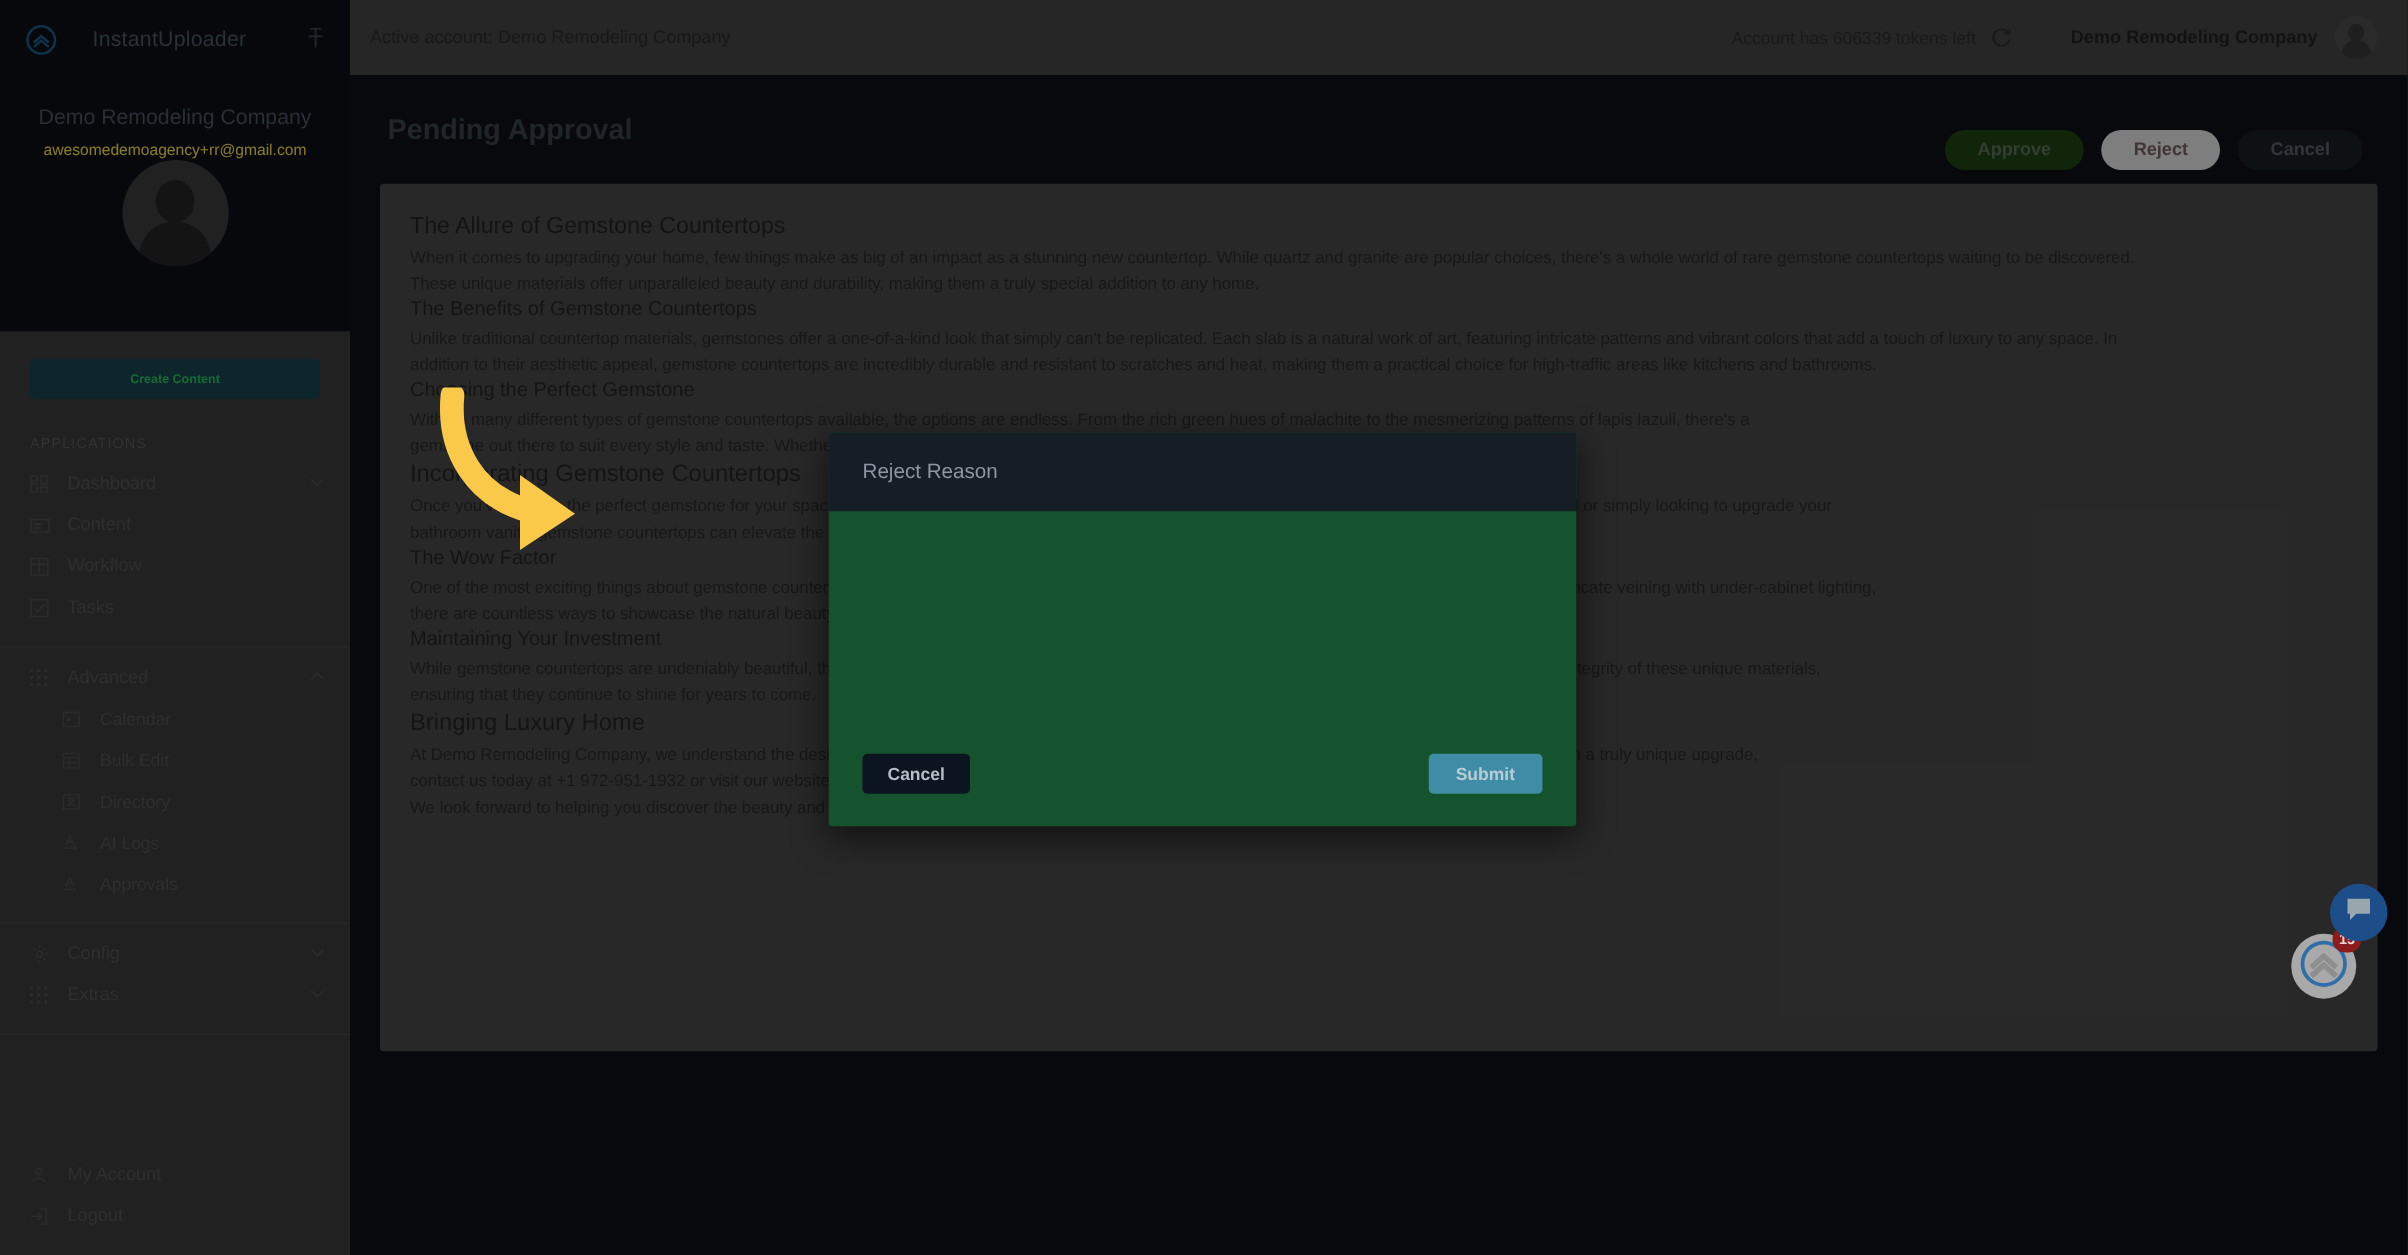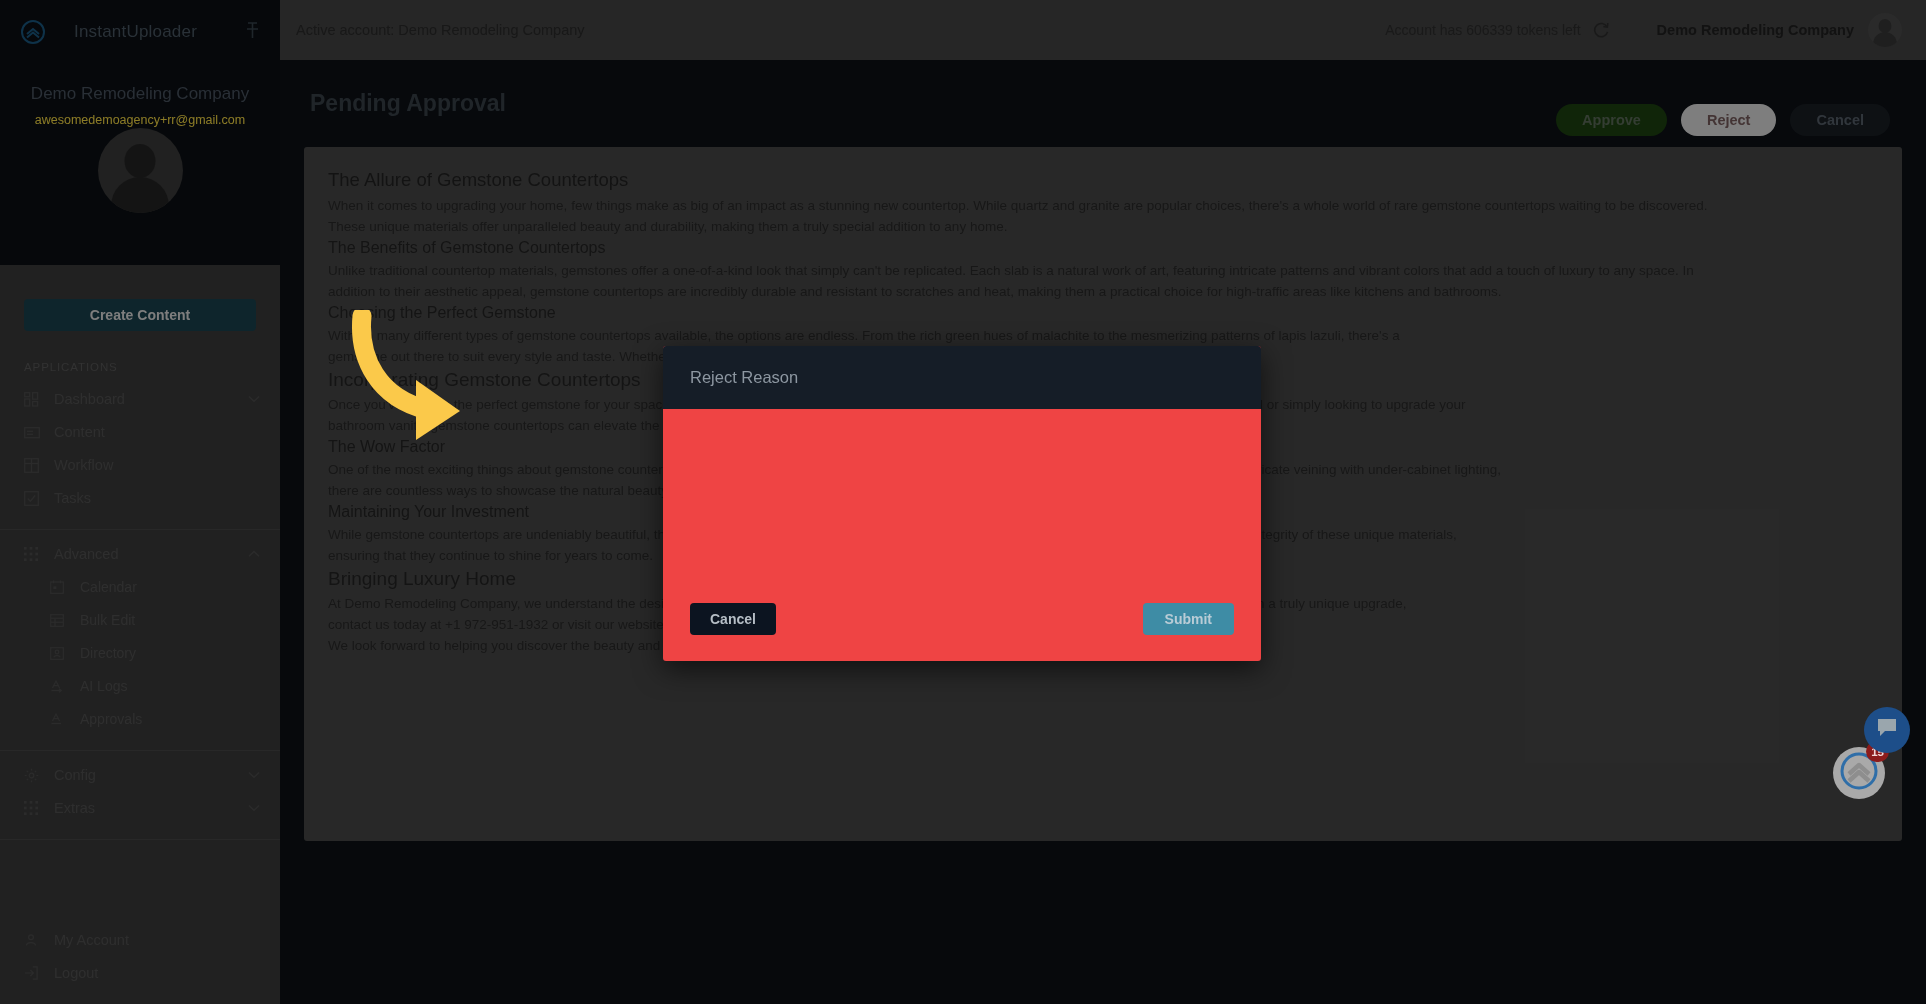--- a/index.html
+++ b/index.html
@@ -54,26 +54,25 @@
     position: absolute; left: 50%; top: 16px; transform: translateX(-50%);
     width: 31px; height: 34px; border-radius: 50%; background: #262626;
   }
   .av-body {
     position: absolute; left: 50%; top: 49px; transform: translateX(-50%);
     width: 58px; height: 46px; border-radius: 29px 29px 0 0; background: #262626;
   }
   .sb-create-wrap { padding: 22px 24px 0; }
   .sb-create {
     display: block; width: 100%; height: 32px;
-    background: #1b4450; color: #e5e5e5;
+    background: #1b4450; color: #22c55e;
     border: none; border-radius: 4px;
-    font-size: 14px; font-weight: bold;
+    font-size: 10px; font-weight: bold;
     font-family: "Liberation Sans", sans-serif;
     cursor: pointer;
-    margin-top: 12px;
   }
   .sb-section-title {
     font-size: 11.5px; letter-spacing: .9px; color: #5b5b5b;
     padding: 30px 0 10px 24px;
   }
   .sb-item {
     display: flex; align-items: center;
     height: 32px; padding: 0 20px 0 24px;
     color: #555555; font-size: 14.5px;
     cursor: pointer; margin-bottom: 1px;
@@ -149,21 +148,21 @@
   
   .overlay {
     position: absolute; left: 0; top: 0;
     width: 1926px; height: 1004px;
     background: rgba(0,0,0,0.45);
     z-index: 20;
   }
   .modal {
     position: absolute; left: 663px; top: 346px;
     width: 598px; height: 315px;
-    background: #ef4444;
+    background: #14532d;
     border-radius: 3px;
     box-shadow: 0 8px 28px rgba(0,0,0,.6);
     z-index: 21;
     display: flex; flex-direction: column;
   }
   .modal-head {
     height: 63px; background: #151d27;
     display: flex; align-items: center;
     padding: 0 27px;
     border-radius: 3px 3px 0 0;

